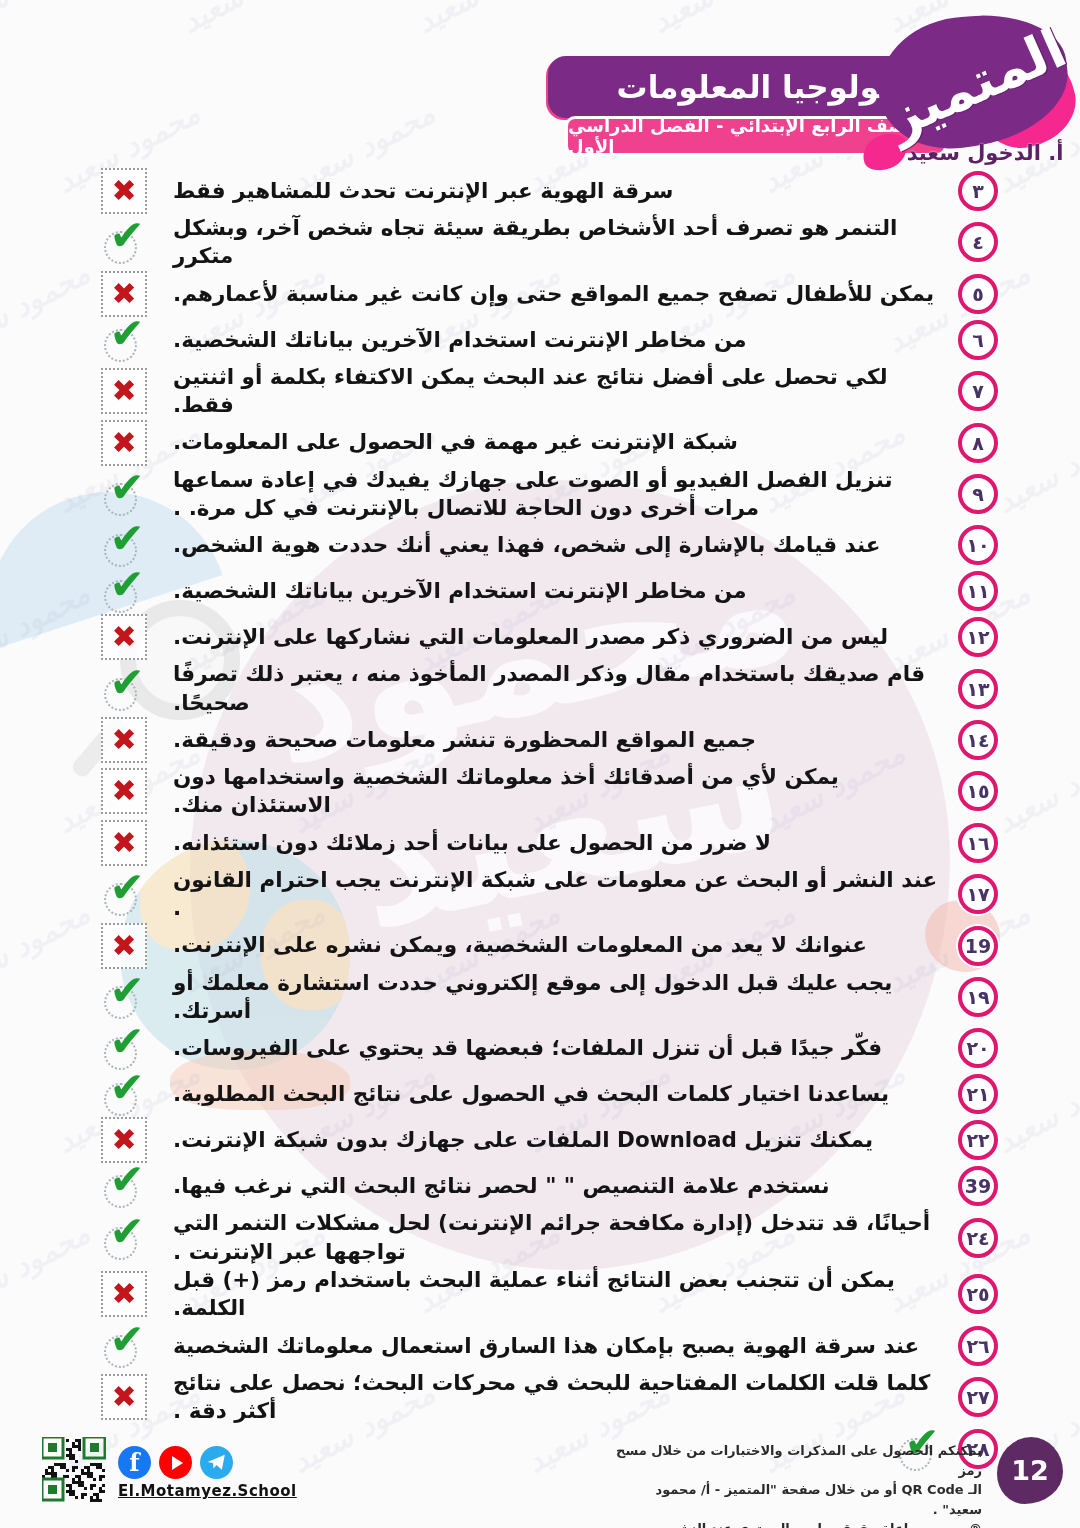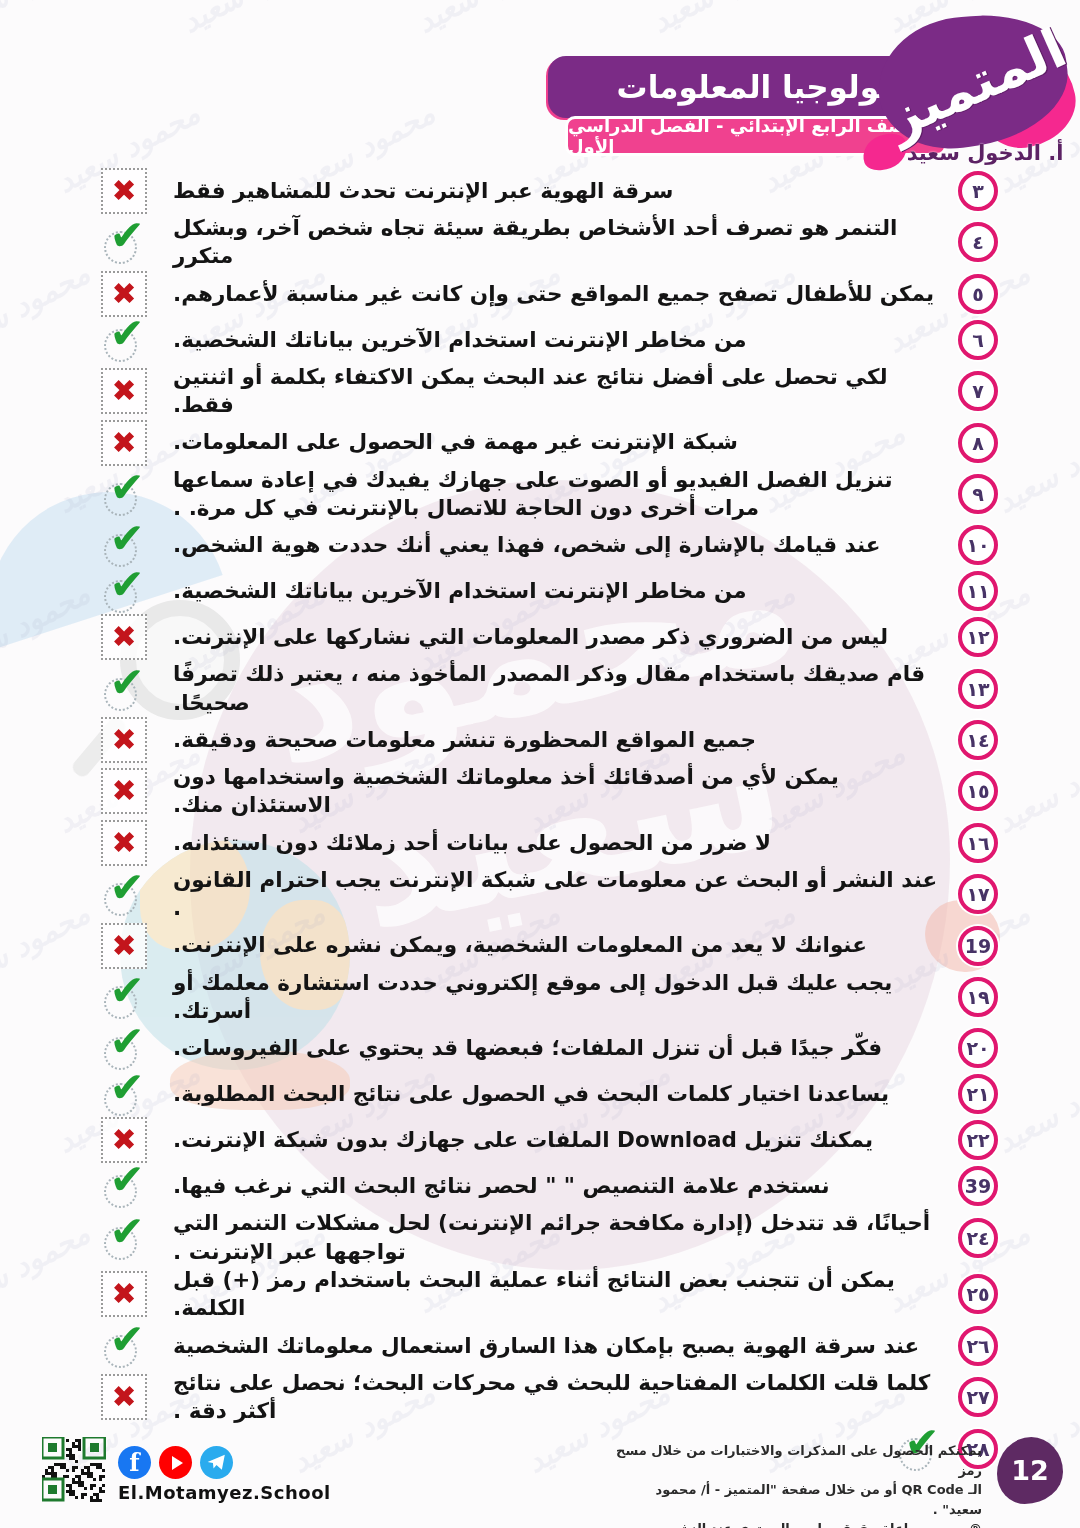--- a/index.html
+++ b/index.html
@@ -137,21 +137,21 @@
   .social-icon {
     width:33px; height:33px; border-radius:50%;
     display:flex; align-items:center; justify-content:center; color:#fff;
   }
   .social-fb { background:#1877f2; font-size:24px; font-weight:bold; font-family:"DejaVu Serif", serif; }
   .social-yt { background:#ff0000; }
   .social-yt .tri { width:0; height:0; border-left:11px solid #fff; border-top:7px solid transparent; border-bottom:7px solid transparent; margin-left:3px; }
   .social-tg { background:#2aabee; }
   .social-handle {
     position:absolute; left:118px; top:1482px;
-    color:#111; font-size:18px; font-weight:bold; letter-spacing:0.5px;
+    color:#111; font-size:15px; font-weight:bold; letter-spacing:0.5px;text-decoration:underline;
   }
   .footer-note {
     position:absolute; right:98px; top:1441px; width:370px;
     text-align:right; color:#2b2b2b; font-size:13px; font-weight:bold; line-height:1.5;
   }
   .page-blob {
     position:absolute; left:997px; top:1437px; width:66px; height:67px;
     background:#5e2a63; border-radius:52% 48% 58% 42%/55% 52% 48% 45%;
     display:flex; align-items:center; justify-content:center;
     color:#fff; font-size:27px; font-weight:bold;

